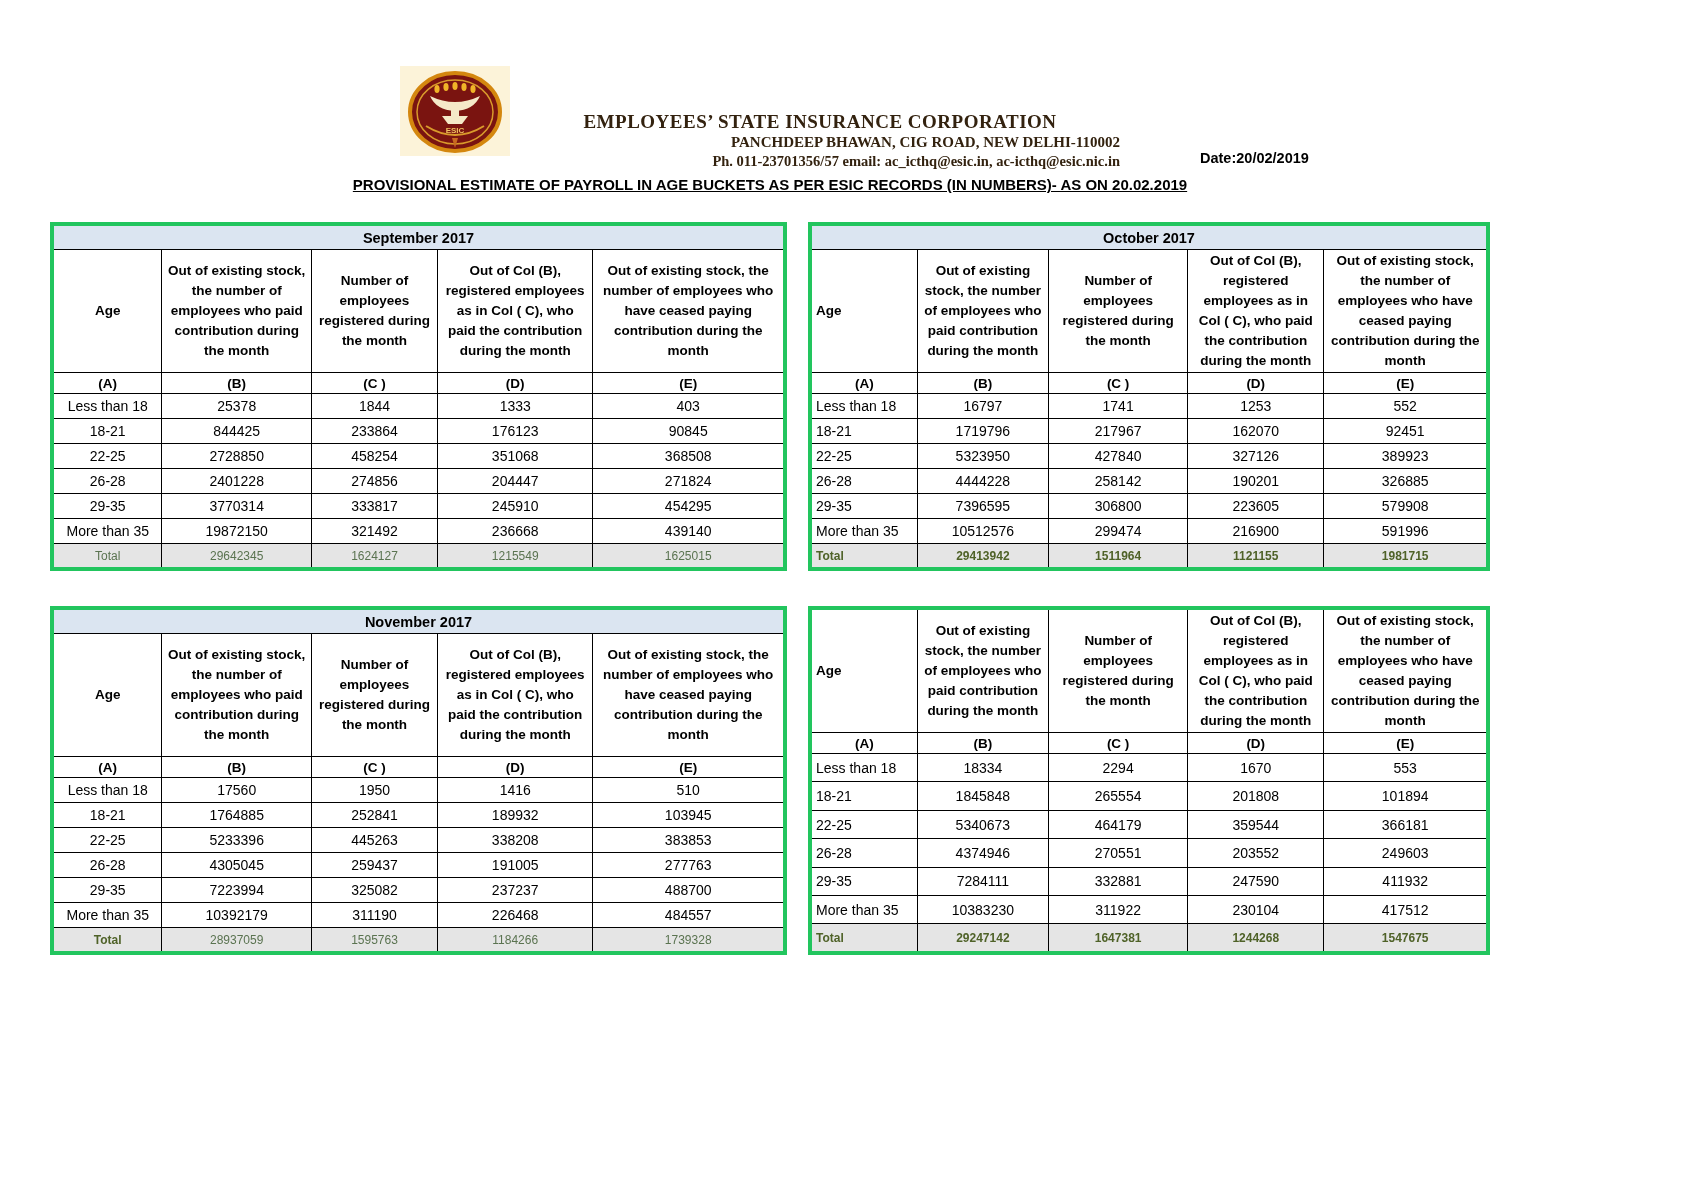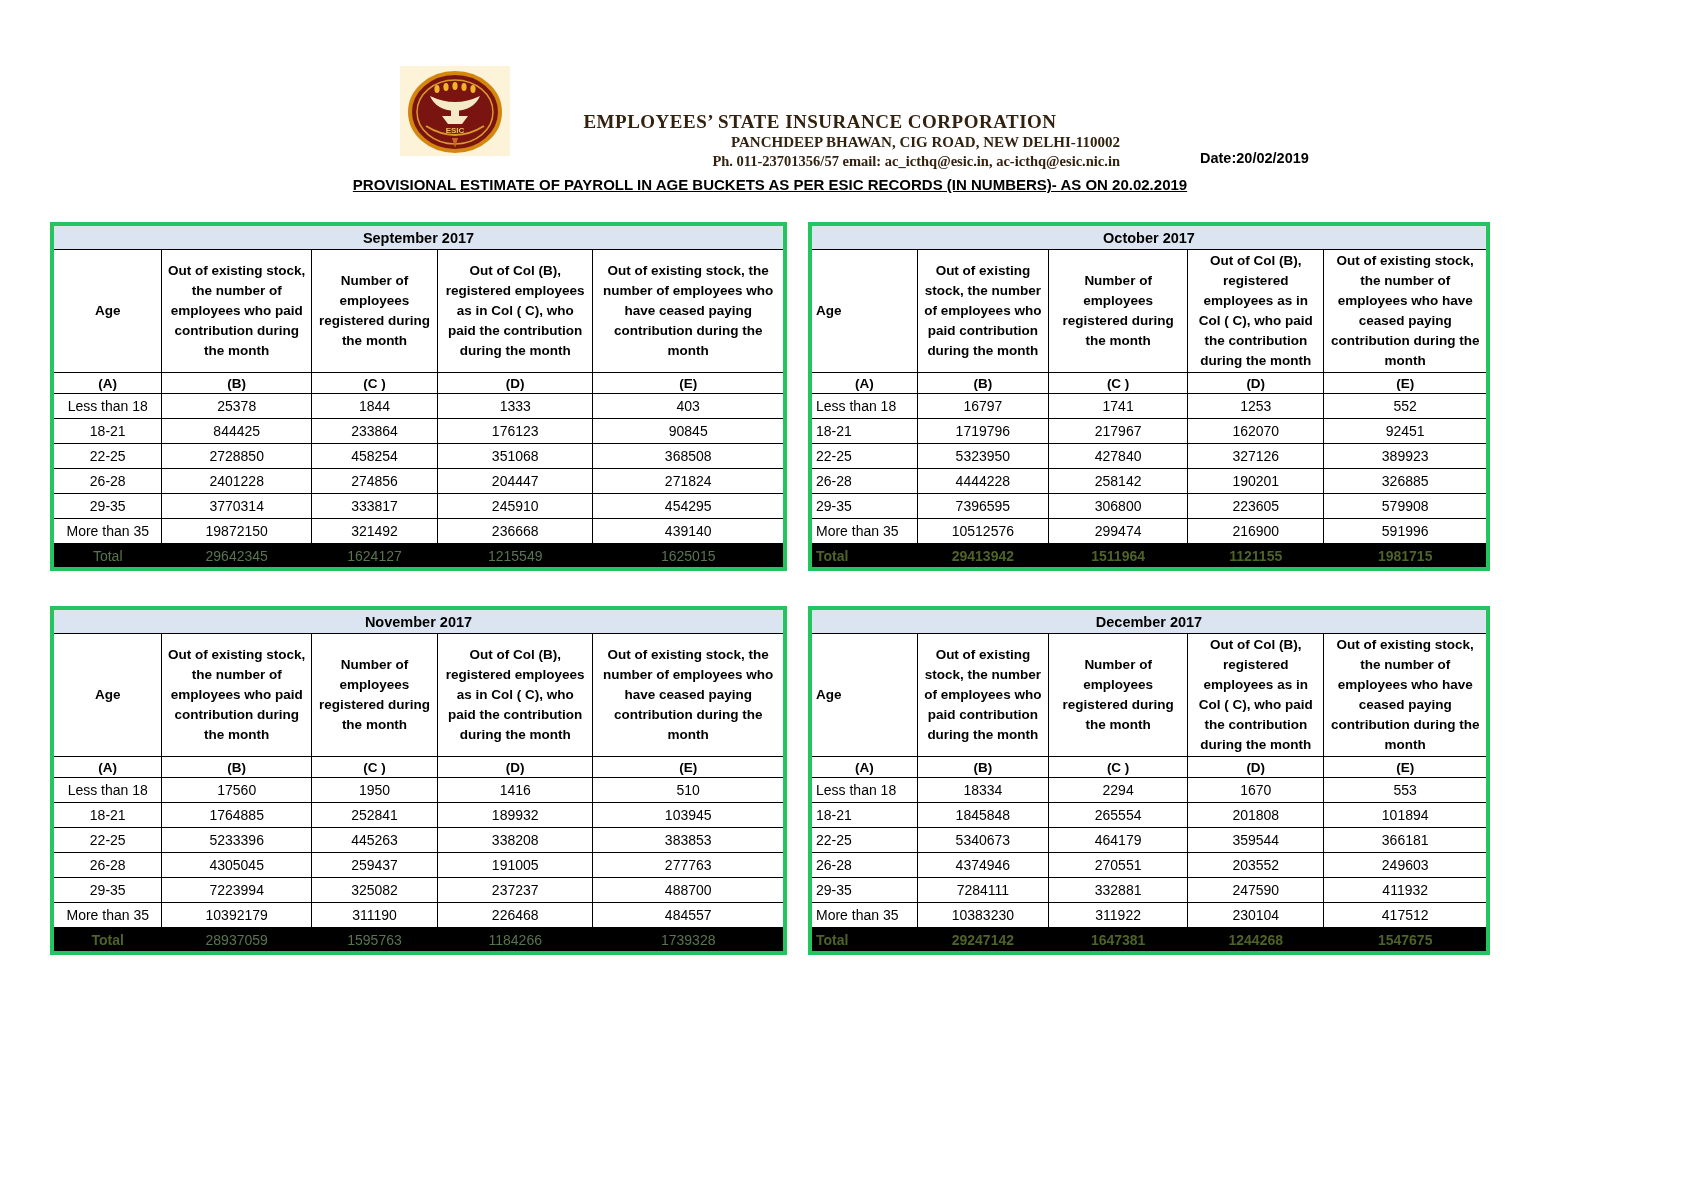--- a/index.html
+++ b/index.html
@@ -26,23 +26,23 @@
                     overflow:hidden;}
   .month-row th{background:#dbe5f1;font-weight:bold;font-size:14.5px;height:21px;
                 text-align:center;border-bottom:2px solid #000;}
   .desc-row th{height:120px;font-weight:bold;font-size:13.5px;line-height:20px;
                vertical-align:middle;text-align:center;background:#fff;
                border-bottom:2px solid #000;}
   .letter-row th{height:18px;font-weight:bold;font-size:13.5px;text-align:center;
                  border-bottom:2px solid #000;}
   .data-row td,.data-row th{height:22px;font-weight:normal;text-align:center;
                  font-size:14px;background:#fff;}
-  .total-row td,.total-row th{height:21px;background:#000000;color:#5a7350;
+  .total-row td,.total-row th{height:21px;background:#e5e5e5;color:#5a7350;
                  text-align:center;font-weight:normal;border-top:2px solid #000;
-                 font-size:14px;}
+                 font-size:12px;}
   
   .left-variant col.c1{width:15%}  .left-variant col.c2{width:20.4%}
   .left-variant col.c3{width:17.2%} .left-variant col.c4{width:21.2%}
   .left-variant col.c5{width:26.2%}
   .right-variant col.c1{width:15.8%} .right-variant col.c2{width:19.4%}
   .right-variant col.c3{width:20.5%} .right-variant col.c4{width:20.1%}
   .right-variant col.c5{width:24.2%}
   .right-variant .desc-row th.age-cell,
   .right-variant .data-row .age-cell,
   .right-variant .total-row .total-label{text-align:left;}
@@ -328,23 +328,20 @@
       </table>
     <table class="month-table right-variant total-strong">
         <colgroup>
           <col class="c1">
           <col class="c2">
           <col class="c3">
           <col class="c4">
           <col class="c5">
         </colgroup>
         <thead>
-          <tr class="month-row">
-            <th colspan="5">December 2017</th>
-          </tr>
           <tr class="desc-row">
             <th class="age-cell">Age</th>
             <th>Out of existing stock, the number of employees who paid contribution during the month</th>
             <th>Number of employees registered during the month</th>
             <th>Out of Col (B), registered employees as in Col ( C), who paid the contribution during the month</th>
             <th>Out of existing stock, the number of  employees  who have ceased paying contribution during the month</th>
           </tr>
           <tr class="letter-row">
             <th>(A)</th>
             <th>(B)</th>

